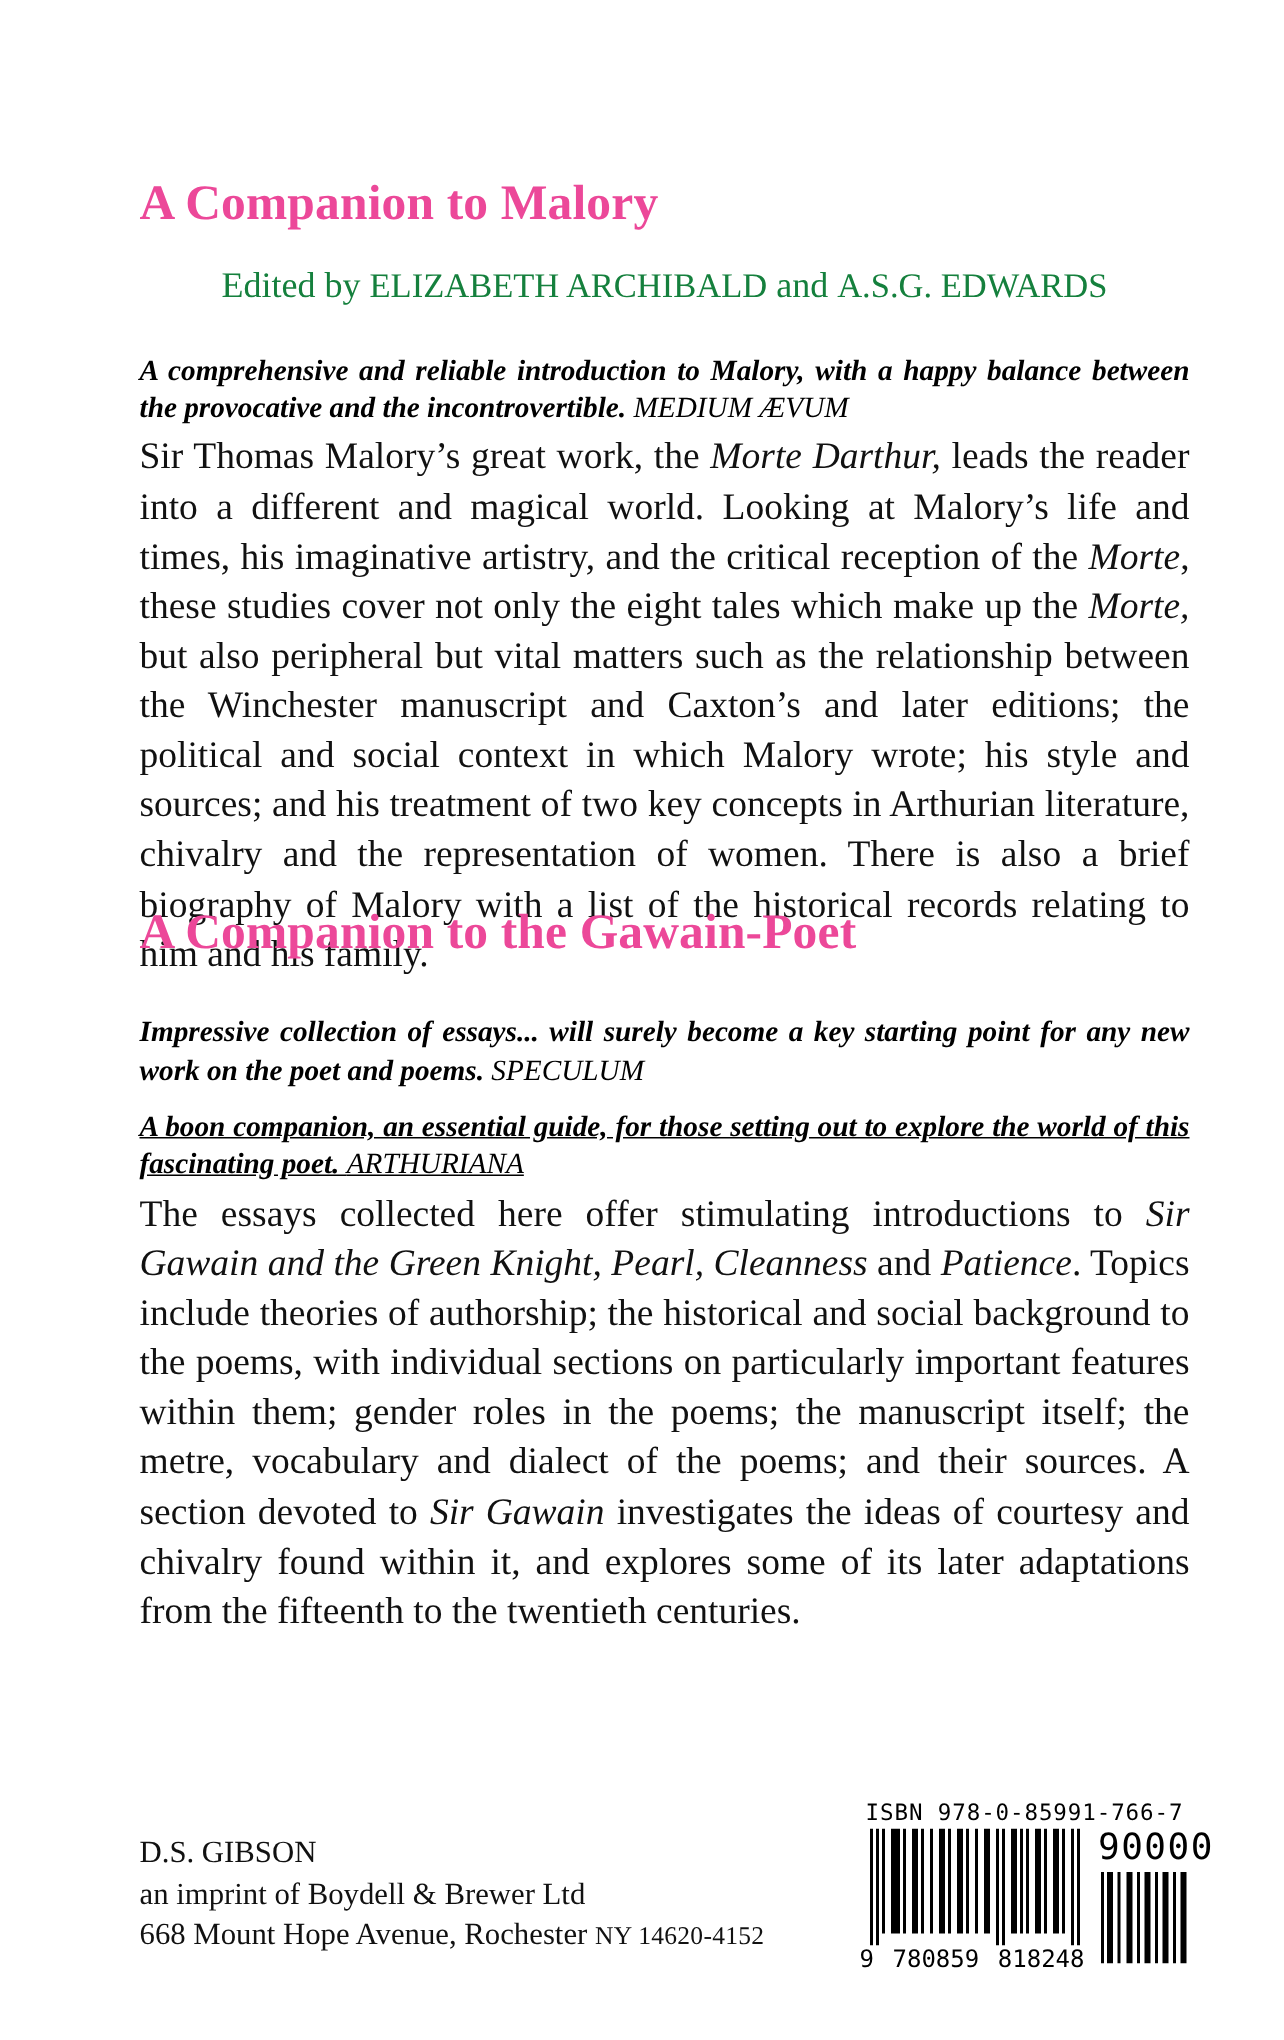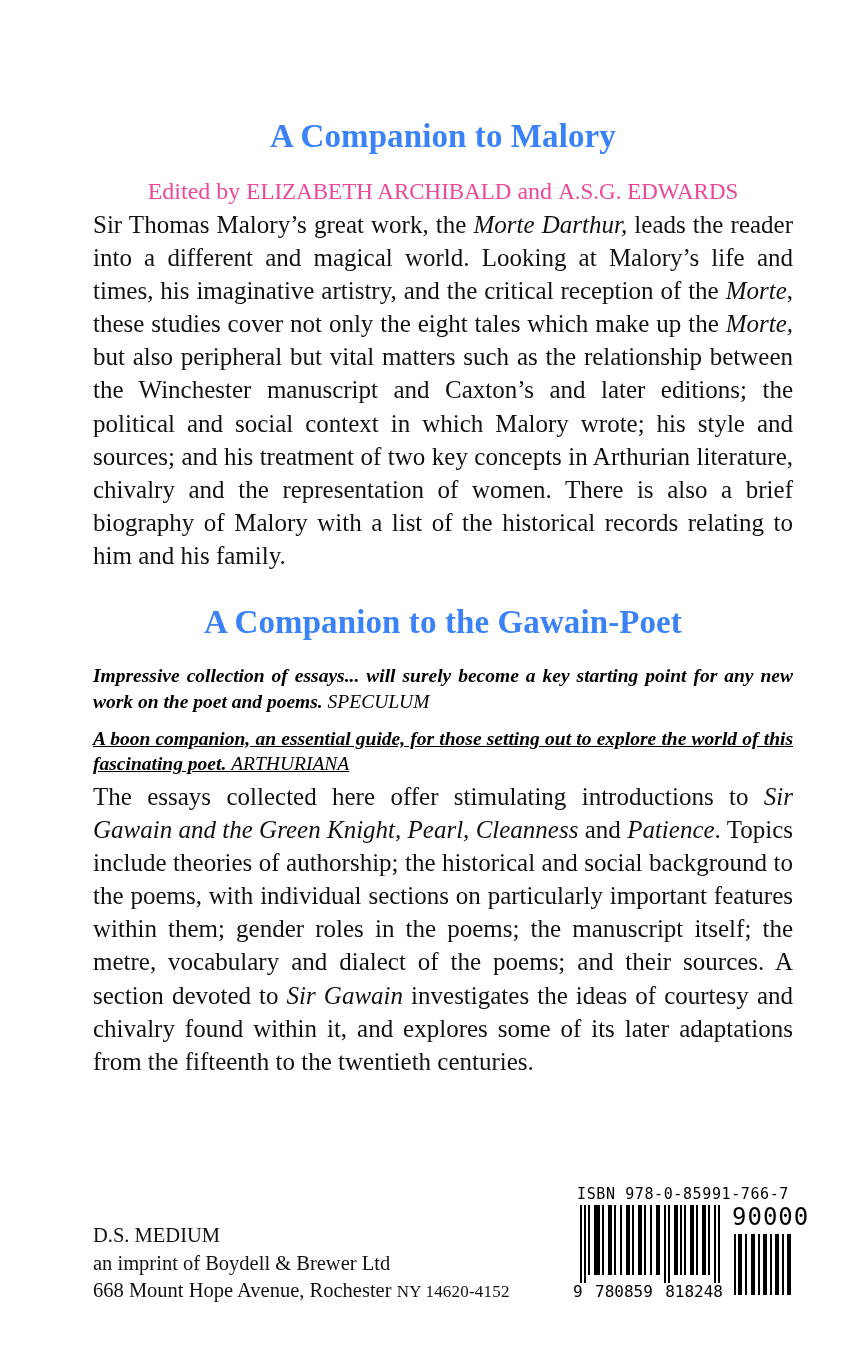--- a/index.html
+++ b/index.html
@@ -25,34 +25,33 @@
 
   .content {
     position: absolute;
     left: 93px;
     top: 0;
     width: 700px;
   }
 
   
   .book-title {
-    text-align: center;
     font-size: 33px;
     font-weight: 700;
     letter-spacing: 0.1px;
     line-height: 1.1;
-    color: #3b82f6;
+    color: #ec4899;
   }
 
   .editors {
     text-align: center;
     font-size: 24px;
     font-weight: 400;
     line-height: 1.1;
-    color: #ec4899;
+    color: #15803d;
   }
   .editors .nm {
     font-size: 23px;
   }
 
   
   .quote {
     font-style: italic;
     font-weight: 700;
     font-size: 19.5px;
@@ -92,21 +91,21 @@
     letter-spacing: 0.2px;
   }
   .publisher .ital {
     font-style: italic;
   }
 
   
   .barcode-block {
     position: absolute;
     right: 62px;
-    bottom: 60px;
+    bottom: 46px;
     width: 222px;
   }
   .isbn-line {
     font-family: "DejaVu Sans Mono", "Liberation Mono", monospace;
     font-size: 15px;
     letter-spacing: 0.6px;
     text-align: center;
     color: #000;
     margin-bottom: 2px;
     white-space: nowrap;
@@ -146,46 +145,49 @@
 <div class="page">
 
   <div class="content" style="top:96px;">
 
     <h1 class="book-title">A Companion to Malory</h1>
 
     <div class="editors" style="margin-top:24px;">
       <span>Edited by </span><span class="nm">ELIZABETH ARCHIBALD</span><span> and </span><span class="nm">A.S.G. EDWARDS</span>
     </div>
 
+    <div class="quote" style="margin-top:30px;">
+      <span>A comprehensive and reliable introduction to Malory, with a happy balance between the provocative and the incontrovertible. </span><span class="src">MEDIUM ÆVUM</span>
+    </div>
 
     <div class="body-copy" style="margin-top:3px;">
       <span>Sir Thomas Malory’s great work, the </span><span class="it">Morte Darthur,</span><span> leads the reader into a different and magical world. Looking at Malory’s life and times, his imaginative artistry, and the critical reception of the </span><span class="it">Morte</span><span>, these studies cover not only the eight tales which make up the </span><span class="it">Morte,</span><span> but also peripheral but vital matters such as the relationship between the Winchester manuscript and Caxton’s and later editions; the political and social context in which Malory wrote; his style and sources; and his treatment of two key concepts in Arthurian literature, chivalry and the representation of women. There is also a brief biography of Malory with a list of the historical records relating to him and his family.</span>
     </div>
   </div>
 
   <div class="content" style="top:582px;">
 
     <h1 class="book-title">A Companion to the Gawain-Poet</h1>
 
 
-    <div class="quote" style="margin-top:23px;">
+    <div class="quote" style="margin-top:36px;">
       <span>Impressive collection of essays... will  surely become a key starting point for any new work on the poet and  poems. </span><span class="src">SPECULUM</span>
     </div>
 
     <div class="quote" style="margin-top:12px;text-decoration:underline;">
       <span>A boon companion, an essential guide, for those setting out to explore the world of this fascinating poet. </span><span class="src">ARTHURIANA</span>
     </div>
 
     <div class="body-copy" style="margin-top:3px;">
       <span>The essays collected here offer stimulating introductions to </span><span class="it">Sir Gawain and the Green Knight, Pearl, Cleanness</span><span> and </span><span class="it">Patience</span><span>. Topics include theories of authorship; the historical and social background to the poems, with individual sections on particularly important features within them; gender roles in the poems; the manuscript itself; the metre, vocabulary and dialect of the poems; and their sources. A section devoted to </span><span class="it">Sir Gawain</span><span> investigates the ideas of courtesy and chivalry found within it, and explores some of its later adaptations from the fifteenth to the twentieth centuries.</span>
     </div>
   </div>
 
   <div class="publisher">
-    <div>D.S. MEDIUM</div>
+    <div>D.S. GIBSON</div>
     <div>an imprint of Boydell &amp; Brewer Ltd</div>
     <div><span>668 Mount Hope Avenue, Rochester </span><span class="sc">NY 14620-4152</span></div>
   </div>
 
   <div class="barcode-block">
 
     <div class="isbn-line">ISBN 978-0-85991-766-7</div>
 
     <div class="bars-row">
 

